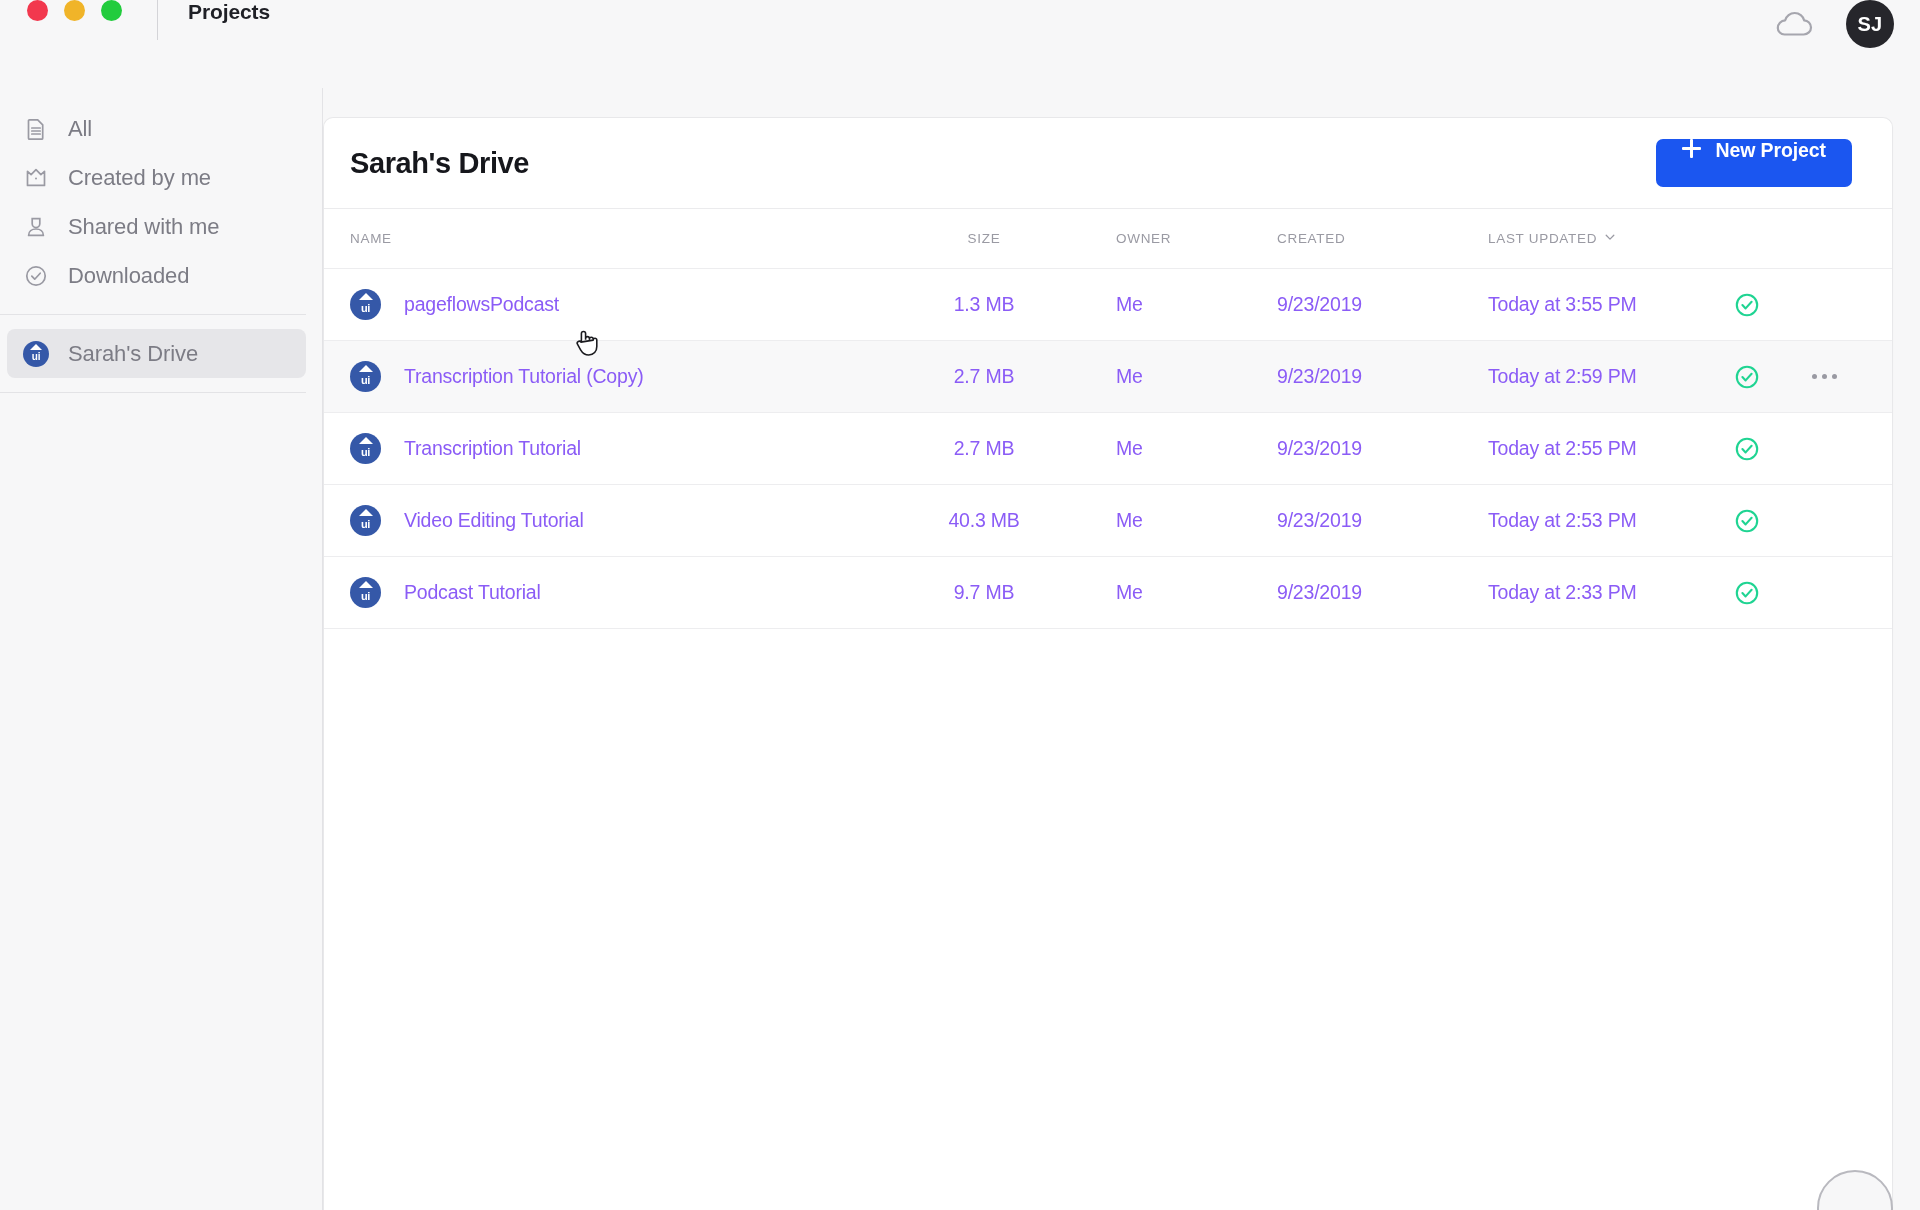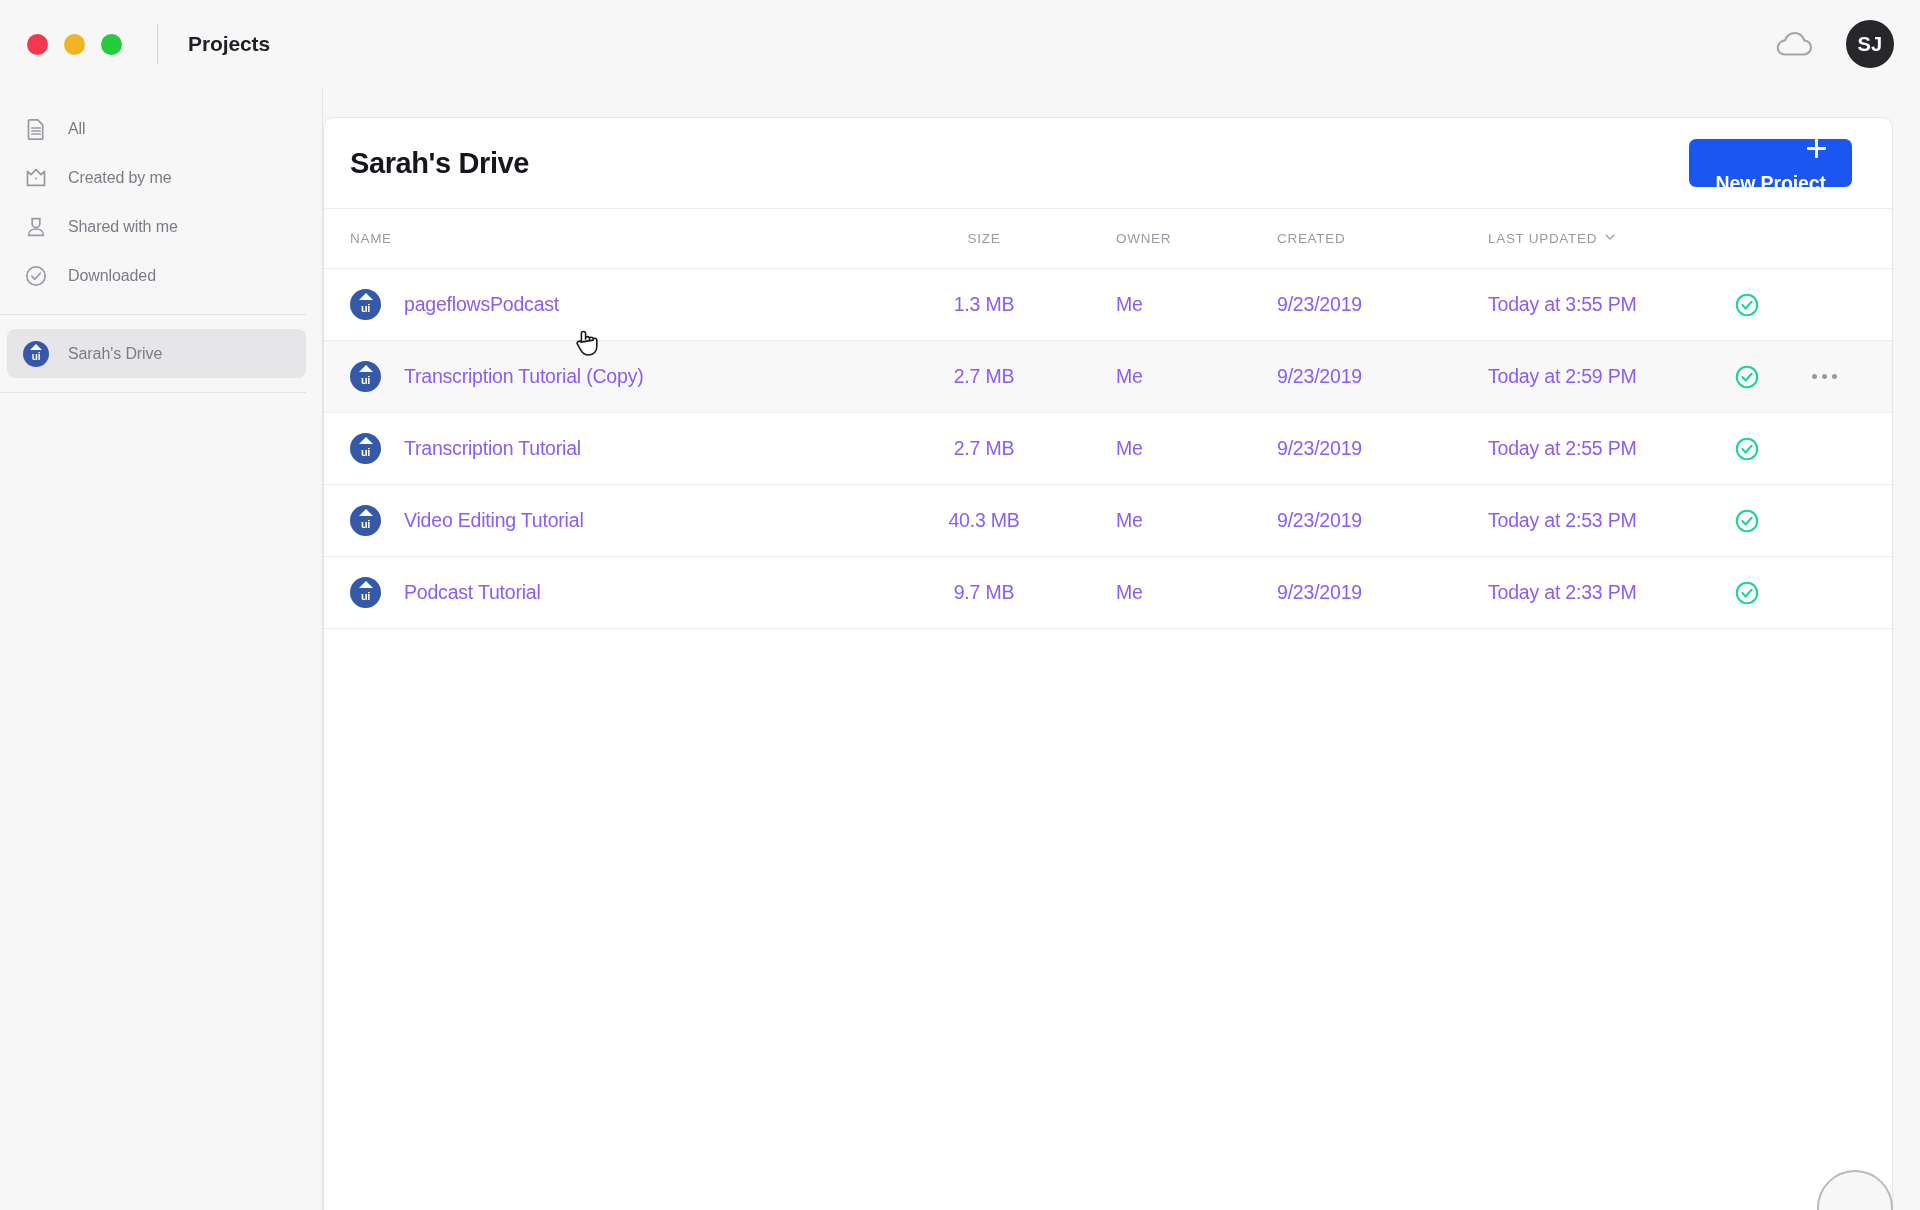--- a/index.html
+++ b/index.html
@@ -7,21 +7,21 @@
     width:1920px; height:1210px;
     font-family:"Liberation Sans", sans-serif;
     background:#f7f7f8;
     overflow:hidden;
   }
   .app { position:relative; width:1920px; height:1210px; display:flex; flex-direction:column; }
 
   
   .titlebar {
     height:88px; flex:0 0 88px;
-    display:flex; align-items:center;
+    display:flex; align-items:flex-start;
     background:#f7f7f8;
     padding:0 26px 0 20px;
     position:relative; z-index:5;
   }
   .traffic { display:flex; align-items:center; gap:16px; padding-left:7px; }
   .tl-dot { width:21px; height:21px; border-radius:50%; }
   .tl-red { background:#f2384e; }
   .tl-yellow { background:#f0b429; }
   .tl-green { background:#22cc3d; }
   .tb-sep { width:1px; height:40px; background:#d4d4d8; margin-left:35px; }
@@ -49,21 +49,21 @@
     padding-top:16px;
     position:relative;
   }
   .nav-item {
     display:flex; align-items:center;
     height:49px; padding-left:16px;
     gap:19px; cursor:default;
     border-radius:8px; margin:0 16px 0 7px;
   }
   .nav-item .ico { width:26px; height:26px; display:flex; align-items:center; justify-content:center; flex:0 0 26px; }
-  .nav-item .lbl { font-size:16px; color:#7c7c85; letter-spacing:-0.1px; }
+  .nav-item .lbl { font-size:22px; color:#7c7c85; letter-spacing:-0.1px; }
   .nav-item.active { background:#e6e6e9; }
   .nav-item.accent .lbl { color:#1b56f0; font-weight:600; }
 
   .divider { height:1px; background:#e3e3e6; margin:14px 16px 14px 0; }
 
   .drive-badge {
     width:26px; height:26px; border-radius:50%;
     background:#3558a8; position:relative; flex:0 0 26px;
     display:flex; align-items:flex-end; justify-content:center;
   }
@@ -91,23 +91,23 @@
     display:flex; align-items:center;
     padding:0 40px 0 26px;
     border-bottom:1px solid #ebebed;
   }
   .panel-title { font-size:29px; color:#16171c; letter-spacing:-0.4px; }
   .new-btn {
     margin-left:auto;
     background:#1b56f0; color:#fff;
     border:none; border-radius:7px;
     height:48px; padding:0 26px;
-    display:flex; align-items:flex-end; gap:14px;
+    display:flex; align-items:flex-start; gap:14px;
     font-size:19.5px; font-weight:700; letter-spacing:-0.1px;
-    cursor:pointer; font-family:inherit;flex-direction:column;
+    cursor:pointer; font-family:inherit;
   }
   .plus-glyph { position:relative; width:19px; height:19px; flex:0 0 19px; }
   .plus-glyph:before, .plus-glyph:after {
     content:""; position:absolute; background:#fff; border-radius:1px;
   }
   .plus-glyph:before { left:0; top:8px; width:19px; height:3px; }
   .plus-glyph:after { top:0; left:8px; width:3px; height:19px; }
 
   
   .table { flex:1; display:flex; flex-direction:column; min-height:0; }

